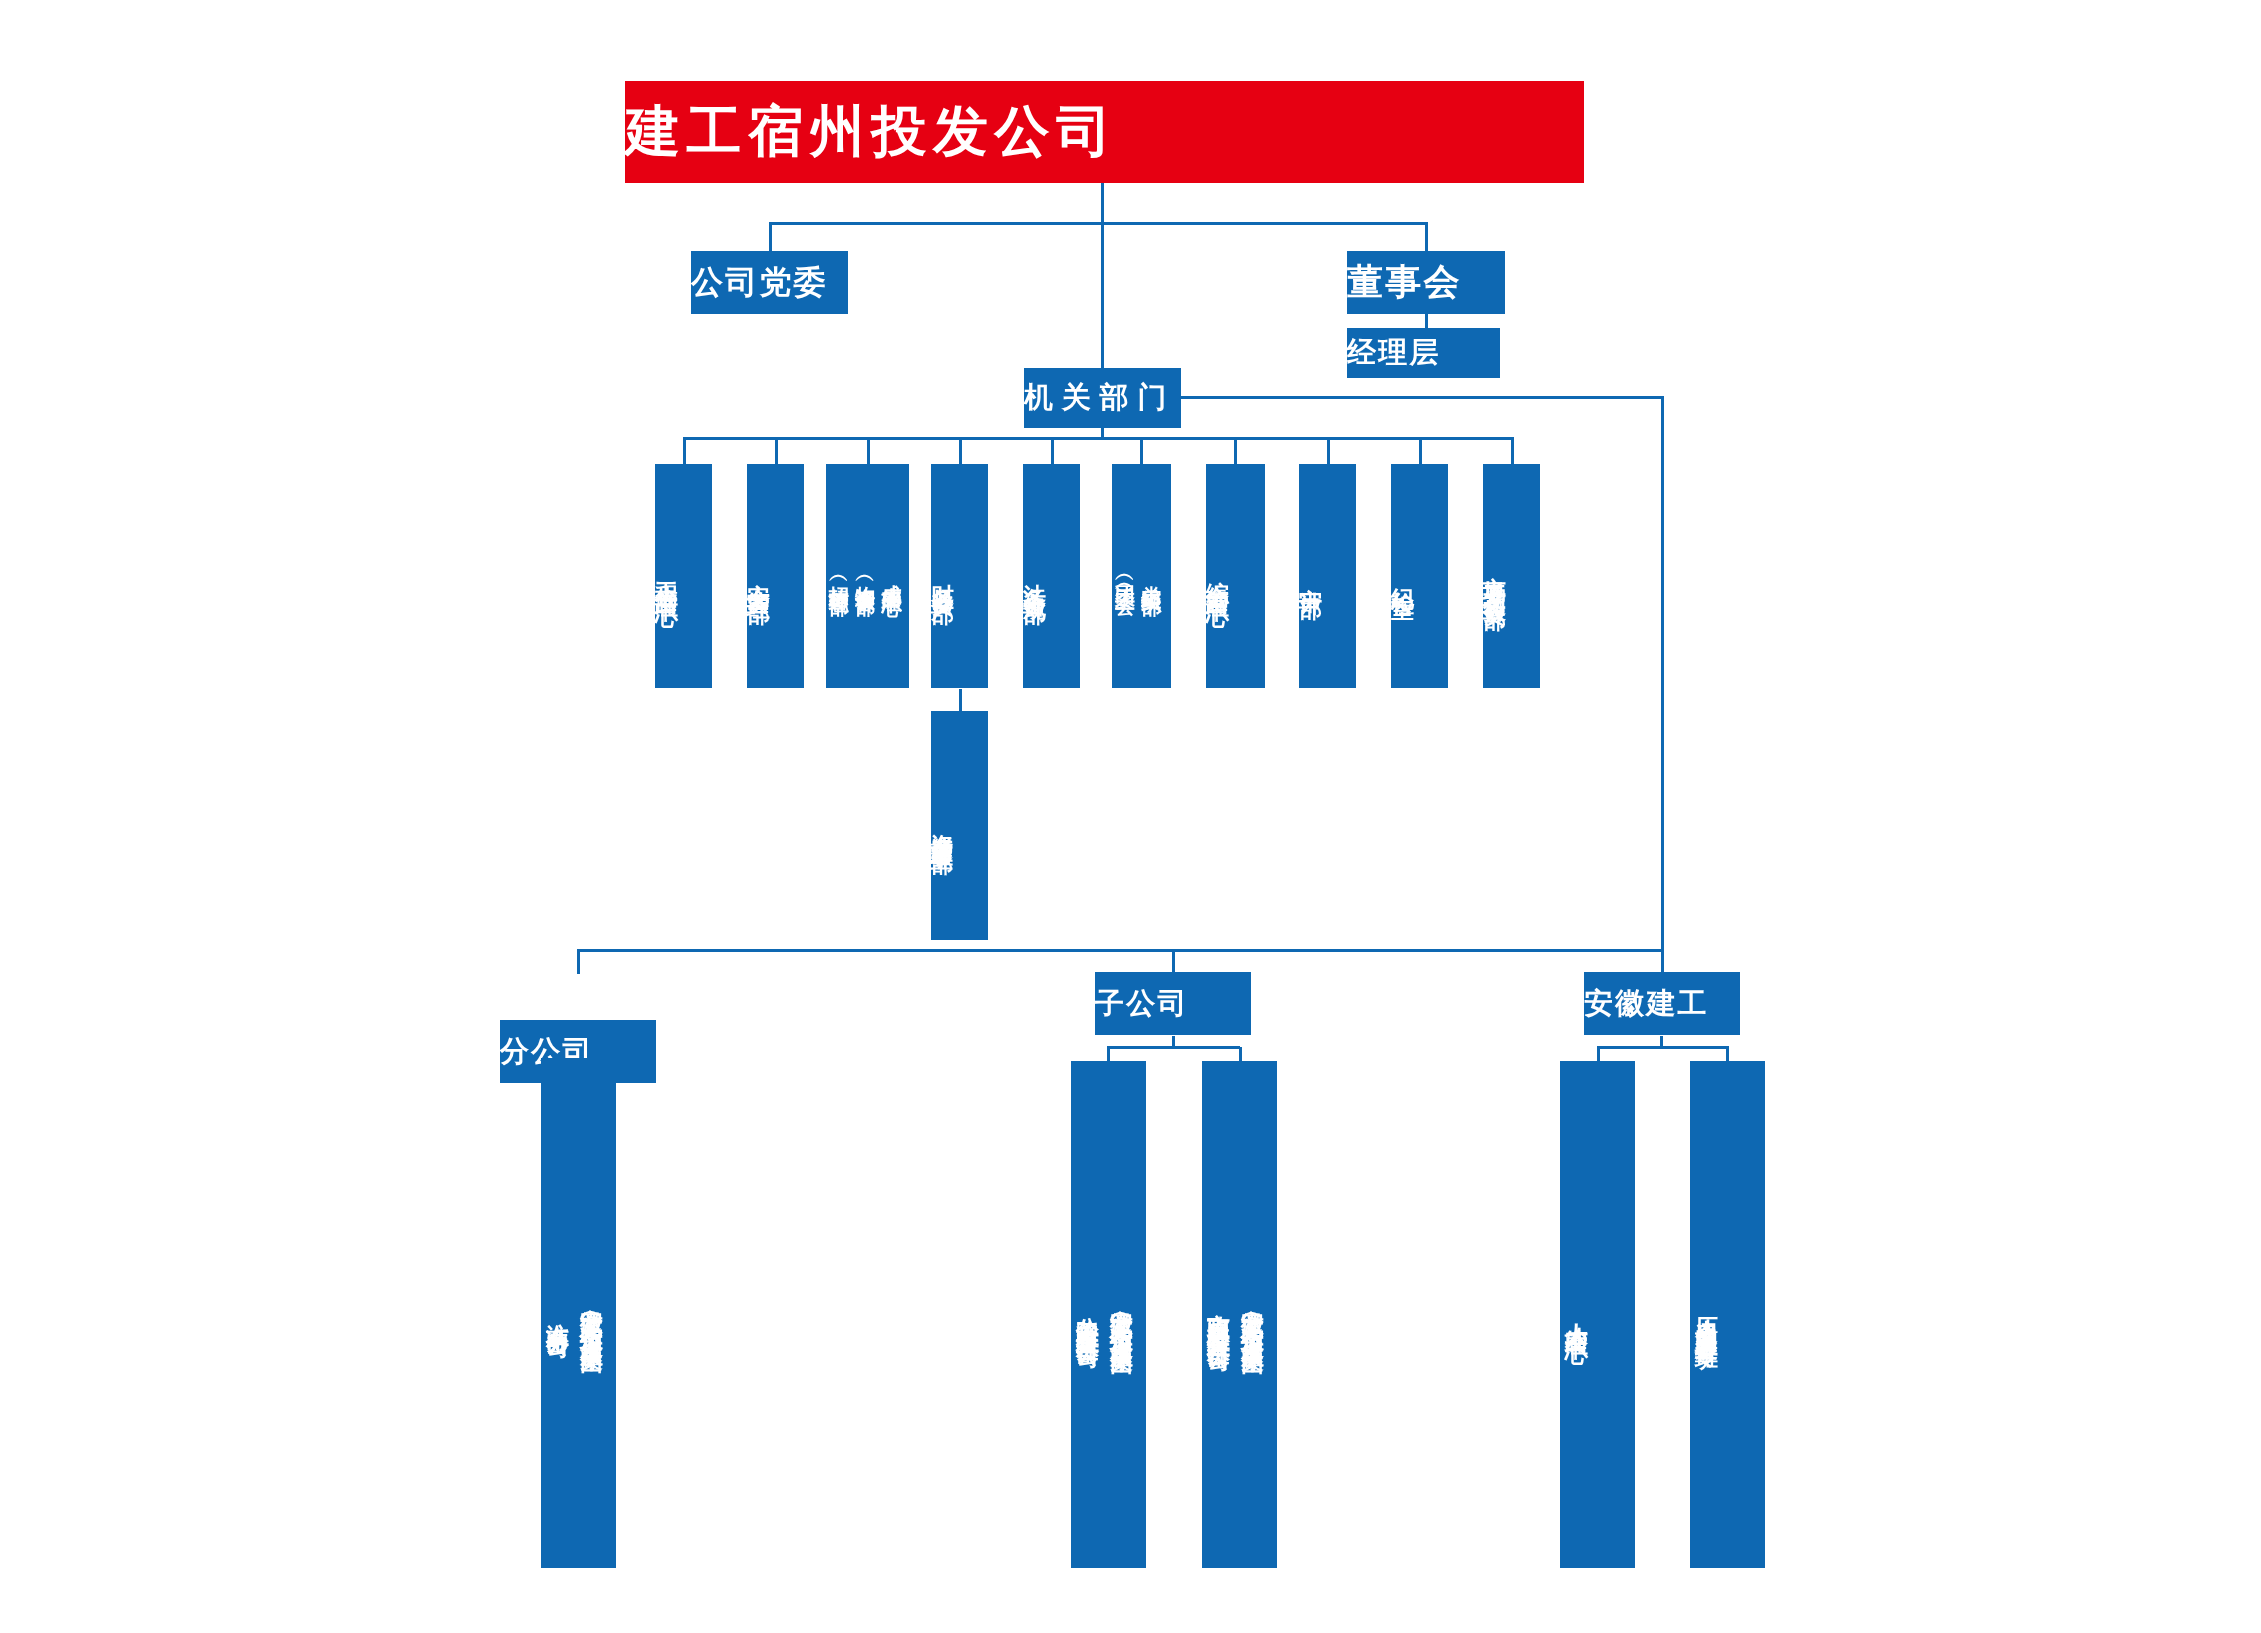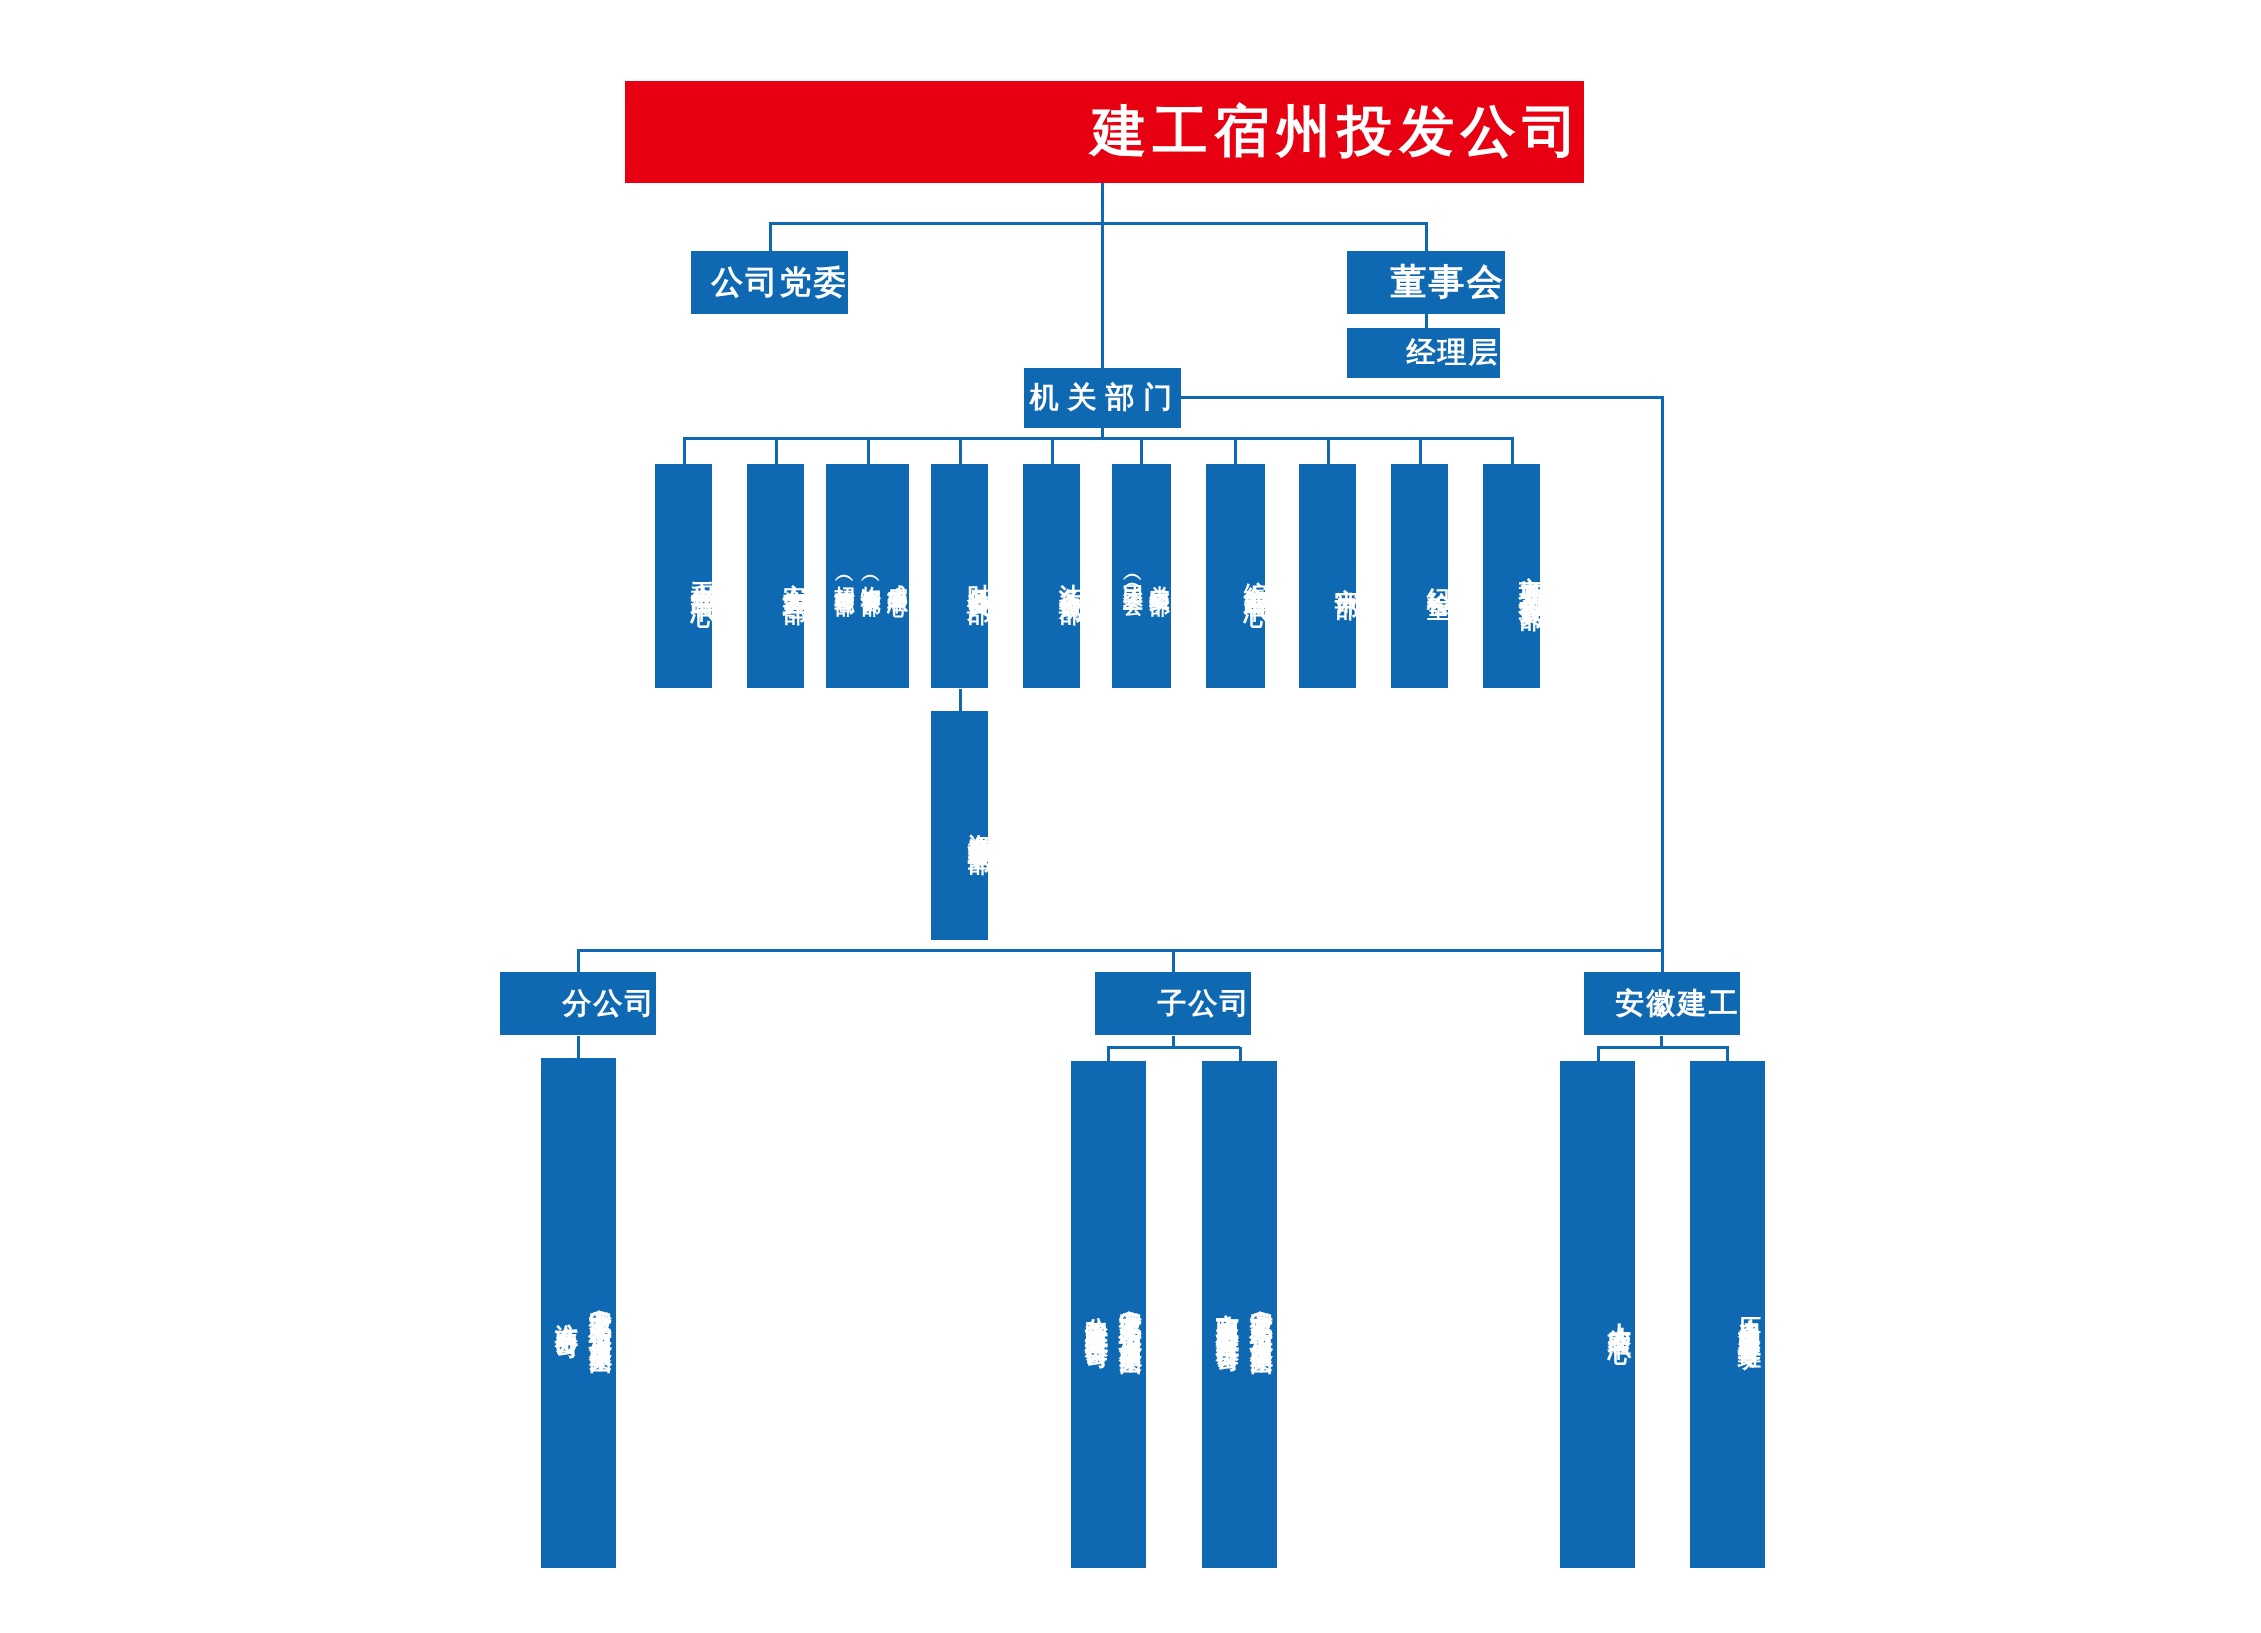--- a/index.html
+++ b/index.html
@@ -2,23 +2,22 @@
 <html style="--red: #e60012; --blue: #0e68b2;font-size:8.8px"><head>
 <meta charset="utf-8">
 <style>
   html,body { margin:0; padding:0; background:#ffffff; }
   #canvas {
     position:relative; width:2261px; height:1634px; background:#ffffff;
     font-family:"DejaVu Sans","Liberation Sans",sans-serif; overflow:hidden;
   }
   .box {
     position:absolute; background:var(--blue,#0e68b2); color:#ffffff;
-    font-weight:bold; display:flex; align-items:center; justify-content:flex-end;
+    font-weight:bold; display:flex; align-items:center; justify-content:flex-start;
     box-sizing:border-box;
-    font-family:Liberation Mono, monospace;
   }
   .line { position:absolute; background:var(--blue,#0e68b2); }
   .vt { writing-mode:vertical-rl; text-orientation:mixed; white-space:pre; text-align:center; }
 
   
   #banner { left:625px; top:81px; width:959px; height:102px;
             background:var(--red,#e60012); font-size:55px; letter-spacing:6.6px; }
 
   
   #party { left:691px; top:251px; width:157px; height:63px; font-size:32px; letter-spacing:2.2px; }
@@ -40,21 +39,21 @@
   #d8 { left:1299px; width:57px; }
   #d9 { left:1391px; width:57px; }
   #d10{ left:1483px; width:57px; }
 
   
   #asset { left:931px; top:711px; width:57px; height:229px; }
   #asset .vt { font-size:22px; letter-spacing:2.2px; line-height:1; }
 
   
   .blabel { top:972px; width:156px; height:63px; font-size:29px; letter-spacing:2.2px; }
-  #b1label { left:500px; }
+  #b1label { left:500px;margin-top:48px; }
   #b2label { left:1095px; }
   #b3label { left:1584px; }
 
   
   .tall { width:75px; height:507px; }
   .tall .vt { font-size:23px; letter-spacing:3.3px; line-height:34px; }
   #t1 { left:541px;  top:1058px; height:510px; }
   #t2 { left:1071px; top:1061px; }
   #t3 { left:1202px; top:1061px; }
   #t4 { left:1560px; top:1061px; }

